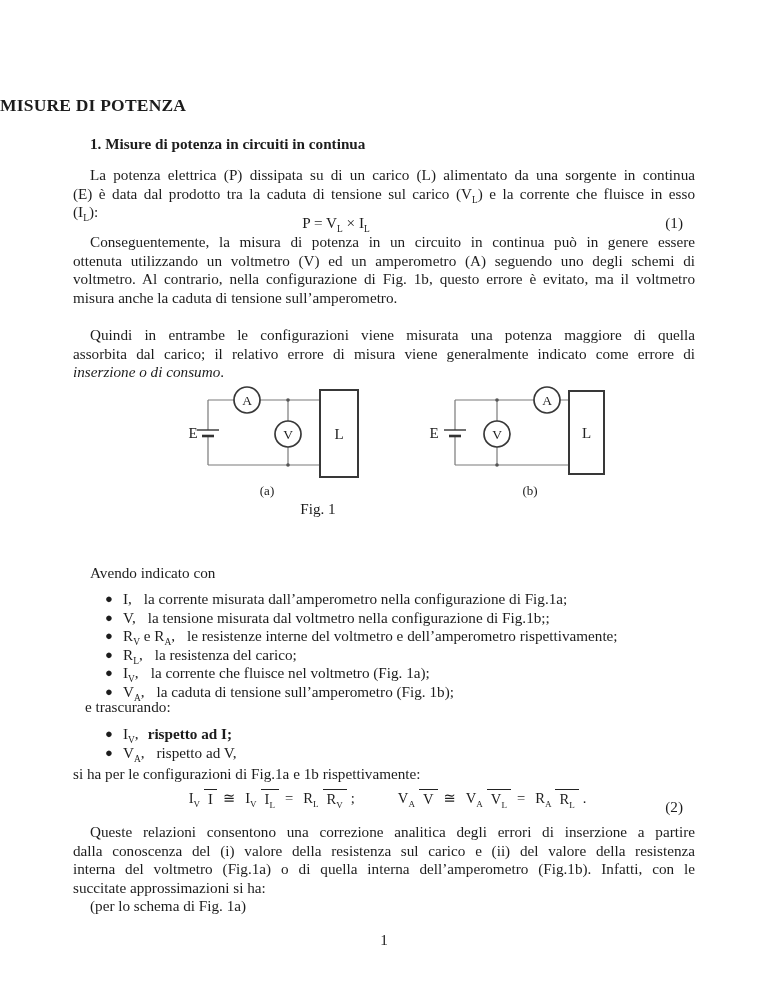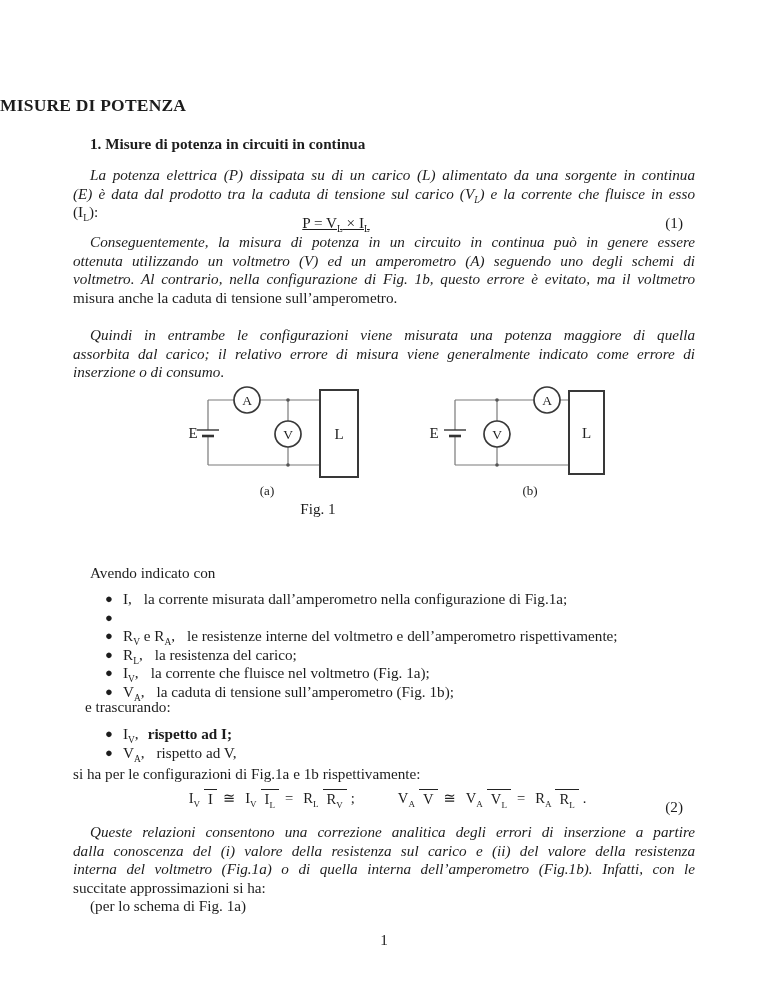--- a/index.html
+++ b/index.html
@@ -1,27 +1,27 @@
 <!DOCTYPE html>
 <html><head>
 <meta charset="utf-8">
 <style>
   html,body{margin:0;padding:0;}
   body{width:768px;height:994px;background:#ffffff;position:relative;overflow:hidden;
        font-family:"Liberation Serif","DejaVu Serif",serif;color:#1c1c1c;}
   .abs{position:absolute;}
   .col{left:73px;width:622px;}
   .line{font-size:15.2px;line-height:18.5px;height:18.5px;overflow:hidden;}
-  .just{text-align:justify;text-align-last:justify;font-style:italic;}
+  .just{text-align:justify;text-align-last:justify;}
   .indent{text-indent:17px;}
   sub{font-size:62%;line-height:0;}
   .title{top:95px;left:0;width:768px;text-align:left;font-size:17.5px;font-weight:bold;letter-spacing:.2px;}
   .heading{top:135px;font-weight:bold;}
   
-  .eqwrap{height:22px;text-decoration:underline;}
+  .eqwrap{height:22px;}
   .eq1body{display:block;text-align:center;transform:translateX(-48px);font-size:15.2px;line-height:20px;}
   .eqnum{position:absolute;right:12px;top:0;font-size:15.2px;line-height:20px;}
   .eq2wrap{top:789px;height:38px;}
   .eq2row{display:flex;justify-content:center;align-items:center;gap:36px;}
   .chain{display:inline-flex;align-items:center;font-size:14.6px;}
   .frac{display:inline-flex;align-items:center;margin:0 3px;}
   .fnum{line-height:16px;padding:0 4px 1px;}
   .fden{line-height:16px;padding:1px 4px 0;border-top:1px solid #222;}
   .rel{margin:0 3px;}
   .tail{margin-left:1px;}
@@ -116,21 +116,21 @@
   </svg>
 
   <div class="abs figlabel" style="left:247px;top:483px;width:40px">(a)</div>
   <div class="abs figlabel" style="left:510px;top:483px;width:40px">(b)</div>
   <div class="abs caption">Fig. 1</div>
 
   <div class="abs col line" style="top:564px;text-indent:17px">Avendo indicato con</div>
 
   <div class="abs col blist" style="top:590px">
     <div class="item"><span class="dot">●</span><span class="bcontent"><span>I,</span><span class="bdesc">la corrente misurata dall’amperometro nella configurazione di Fig.1a;</span></span></div>
-    <div class="item"><span class="dot">●</span></div>
+    <div class="item"><span class="dot">●</span><span class="bcontent"><span>V,</span><span class="bdesc">la tensione misurata dal voltmetro nella configurazione di Fig.1b;;</span></span></div>
     <div class="item"><span class="dot">●</span><span class="bcontent"><span>R<sub>V</sub> e R<sub>A</sub>,</span><span class="bdesc">le resistenze interne del voltmetro e dell’amperometro rispettivamente;</span></span></div>
     <div class="item"><span class="dot">●</span><span class="bcontent"><span>R<sub>L</sub>,</span><span class="bdesc">la resistenza del carico;</span></span></div>
     <div class="item"><span class="dot">●</span><span class="bcontent"><span>I<sub>V</sub>,</span><span class="bdesc">la corrente che fluisce nel voltmetro (Fig. 1a);</span></span></div>
     <div class="item"><span class="dot">●</span><span class="bcontent"><span>V<sub>A</sub>,</span><span class="bdesc">la caduta di tensione sull’amperometro (Fig. 1b);</span></span></div>
   </div>
 
   <div class="abs col line" style="top:698px;text-indent:12px">e trascurando:</div>
 
   <div class="abs col blist" style="top:725px">
     <div class="item"><span class="dot">●</span><span class="bcontent"><span>I<sub>V</sub>,</span><span class="bdesc2">rispetto ad I;</span></span></div>

